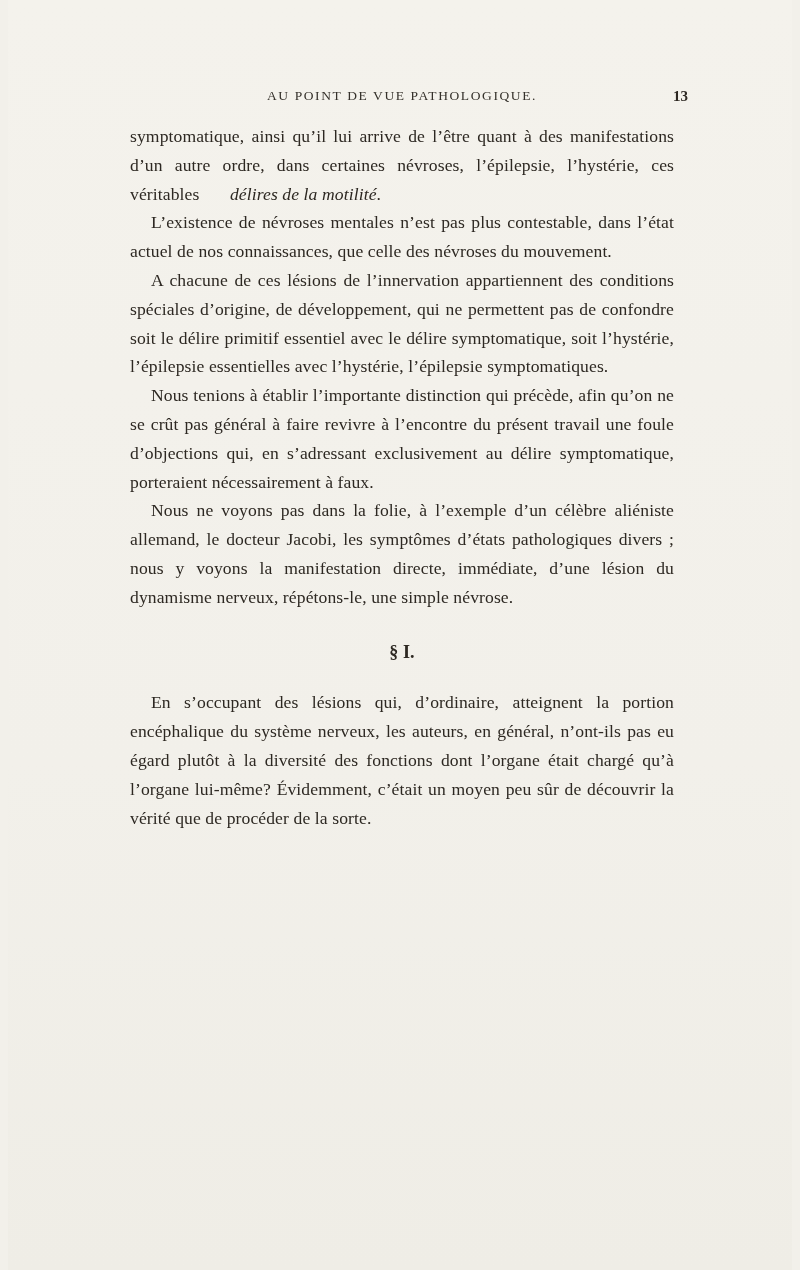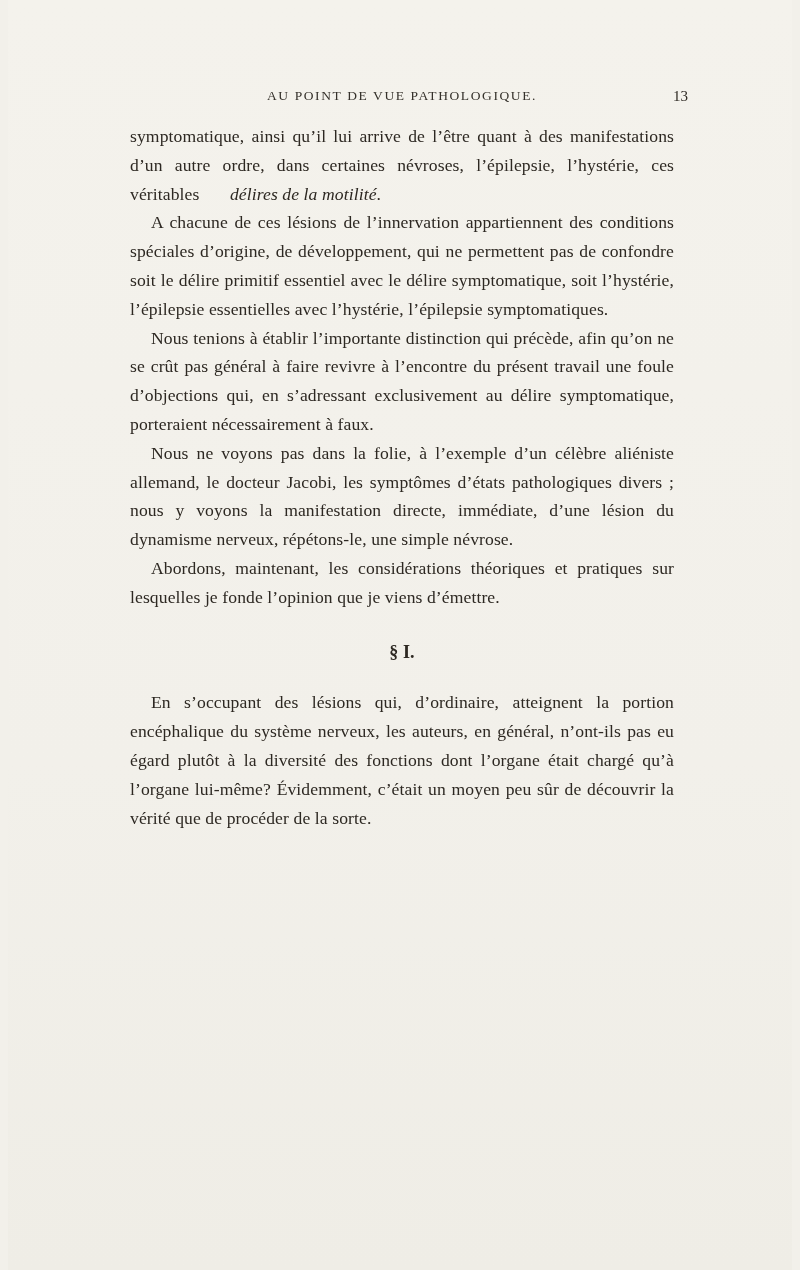--- a/index.html
+++ b/index.html
@@ -32,21 +32,21 @@
     font-size: 13.5px;
     letter-spacing: 1.6px;
     color: #34302a;
     font-weight: 400;
   }
   .page-number {
     position: absolute;
     right: -14px;
     top: 0;
     font-size: 15px;
-    font-weight: normal;
+    font-weight: bold;
     color: #2d2822;
   }
   .text-block {
     text-align: justify;
     font-size: 17.6px;
     line-height: 28.8px;
     letter-spacing: 0.1px;
   }
   .para {
     margin: 0;
@@ -71,20 +71,20 @@
 
 <div class="page">
   <div class="page-header">
     <div class="running-title">AU POINT DE VUE PATHOLOGIQUE.</div>
     <div class="page-number">13</div>
   </div>
 
   <div class="text-block">
 
   <p class="para"><span>symptomatique, ainsi qu’il lui arrive de l’être quant à des manifestations d’un autre ordre, dans certaines névroses, l’épilepsie, l’hystérie, ces véritables </span><span class="italic">délires de la motilité</span><span>.</span></p>
+      <p class="para indent"><span>L’existence de névroses mentales n’est pas plus contestable, dans l’état actuel de nos connaissances, que celle des névroses du mouvement.</span></p>
       <p class="para indent"><span>A chacune de ces lésions de l’innervation appartiennent des conditions spéciales d’origine, de développement, qui ne permettent pas de confondre soit le délire primitif essentiel avec le délire symptomatique, soit l’hystérie, l’épilepsie essentielles avec l’hystérie, l’épilepsie symptomatiques.</span></p>
       <p class="para indent"><span>Nous tenions à établir l’importante distinction qui précède, afin qu’on ne se crût pas général à faire revivre à l’encontre du présent travail une foule d’objections qui, en s’adressant exclusivement au délire symptomatique, porteraient nécessairement à faux.</span></p>
       <p class="para indent"><span>Nous ne voyons pas dans la folie, à l’exemple d’un célèbre aliéniste allemand, le docteur Jacobi, les symptômes d’états pathologiques divers ; nous y voyons la manifestation directe, immédiate, d’une lésion du dynamisme nerveux, répétons-le, une simple névrose.</span></p>
-      <p class="para indent"><span>Abordons, maintenant, les considérations théoriques et pratiques sur lesquelles je fonde l’opinion que je viens d’émettre.</span></p>
       <div class="section-heading">§ I.</div>
       <p class="para indent"><span>En s’occupant des lésions qui, d’ordinaire, atteignent la portion encéphalique du système nerveux, les auteurs, en général, n’ont-ils pas eu égard plutôt à la diversité des fonctions dont l’organe était chargé qu’à l’organe lui-même? Évidemment, c’était un moyen peu sûr de découvrir la vérité que de procéder de la sorte.</span></p>
     </div>
 </div>
 
 </body></html>

